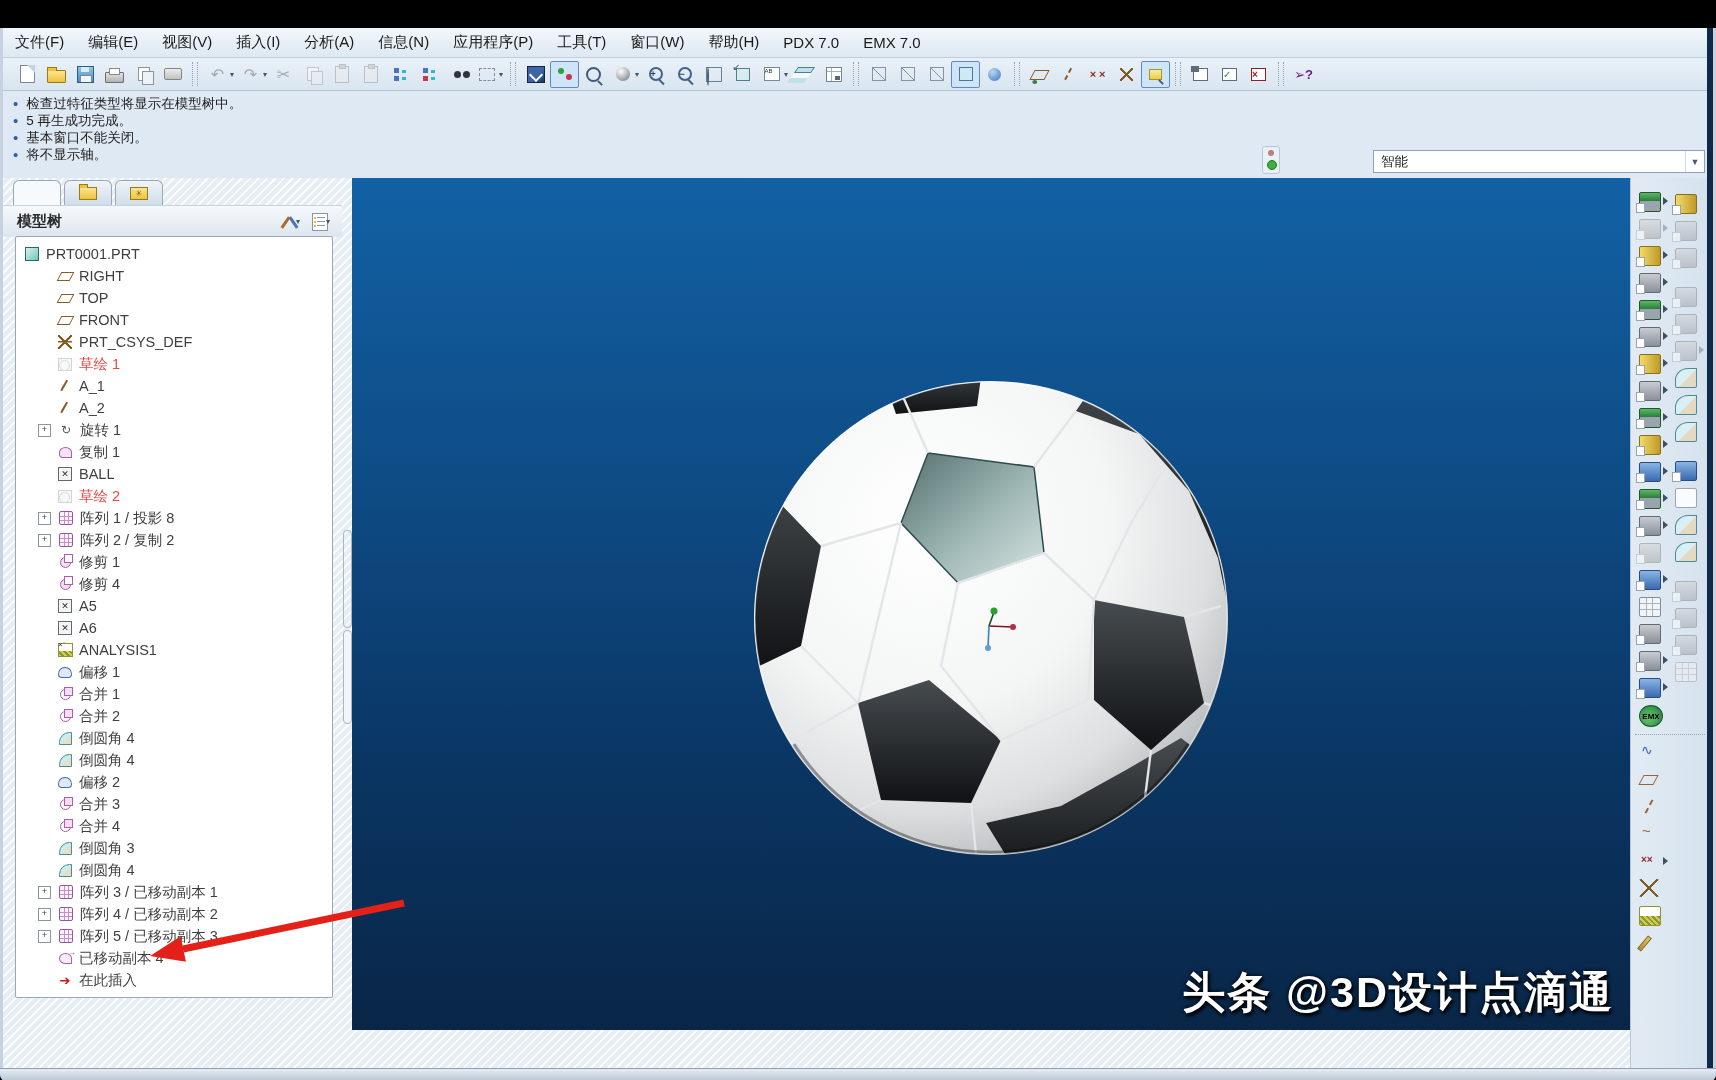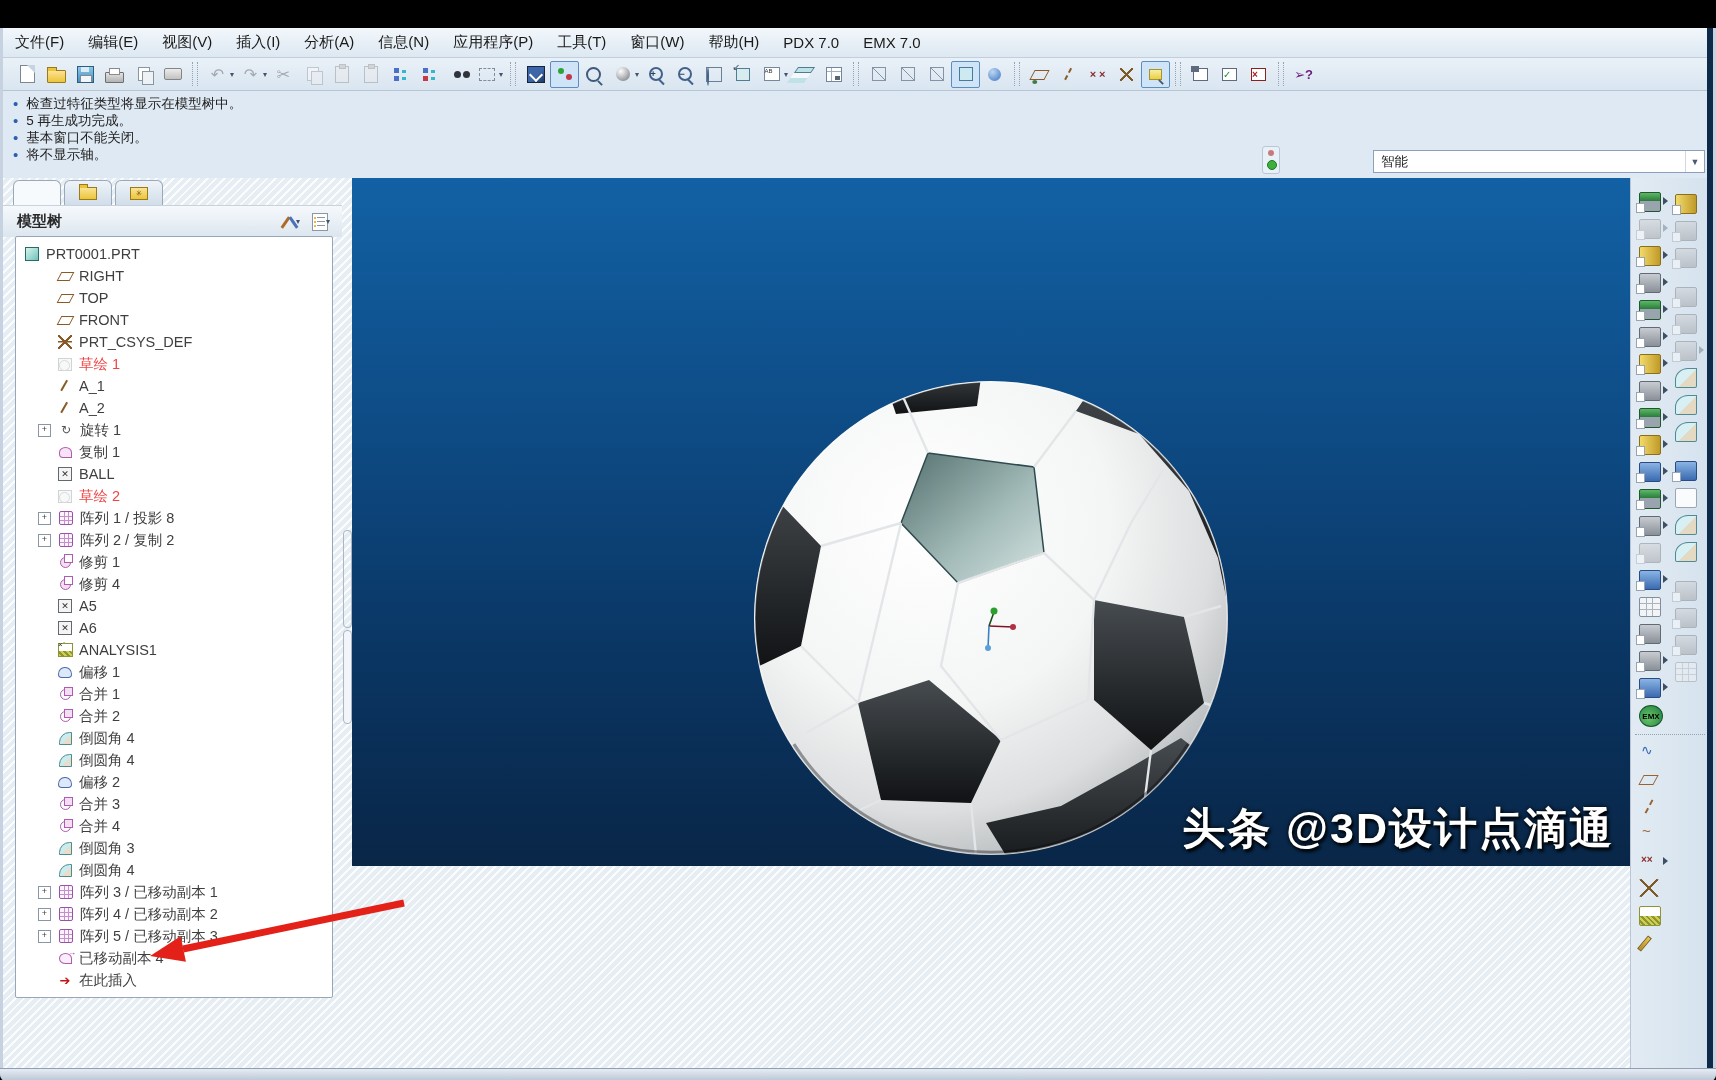--- a/index.html
+++ b/index.html
@@ -196,21 +196,21 @@
   .i-mcopy::after{content:"→";position:absolute;right:-3px;top:-2px;font-size:8px;color:#a0189a;font-weight:bold;}
   .i-ins{font-size:13px;color:#c41414;font-weight:bold;}
   .i-ins::before{content:"➔";}
 
   
   .sash{position:absolute;left:339px;top:0;width:10px;height:890px;}
   .sash .h1{position:absolute;left:1px;top:352px;width:7px;height:96px;border:1px solid #aab6c4;border-radius:4px;}
   .sash .h2{position:absolute;left:1px;top:452px;width:7px;height:92px;border:1px solid #aab6c4;border-radius:4px;background:#f2f6fa;}
 
   
-  .viewport{position:absolute;left:349px;top:0;width:1278px;height:688px;
+  .viewport{position:absolute;left:349px;top:0;width:1278px;height:852px;
     background:linear-gradient(180deg,#1261a4 0%,#0e4c86 35%,#0a3664 68%,#092647 100%);overflow:hidden;}
   .wm{position:absolute;right:16px;bottom:8px;font-size:43px;font-weight:900;color:#fff;
     letter-spacing:2px;text-shadow:0 0 4px #000,2px 3px 3px rgba(0,0,0,.85);white-space:nowrap;}
 
   
   .rtb{position:absolute;left:1627px;top:0;width:79px;height:890px;
     background:linear-gradient(90deg,#e2ebf3,#d5e2ee);border-left:1px solid #b9c6d4;}
   .ric{position:absolute;width:20px;height:18px;border-radius:2px;}
   .ric.dis{opacity:.4;filter:grayscale(.9);}
   .ric::before{content:"";position:absolute;left:-4px;bottom:-2px;width:7px;height:8px;background:#fff;border:1px solid #98a4b2;}

